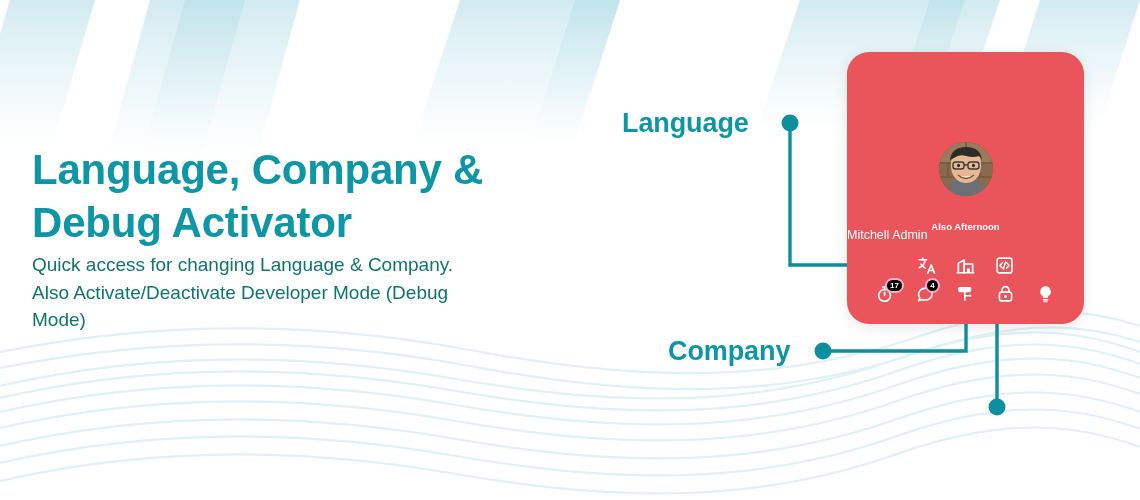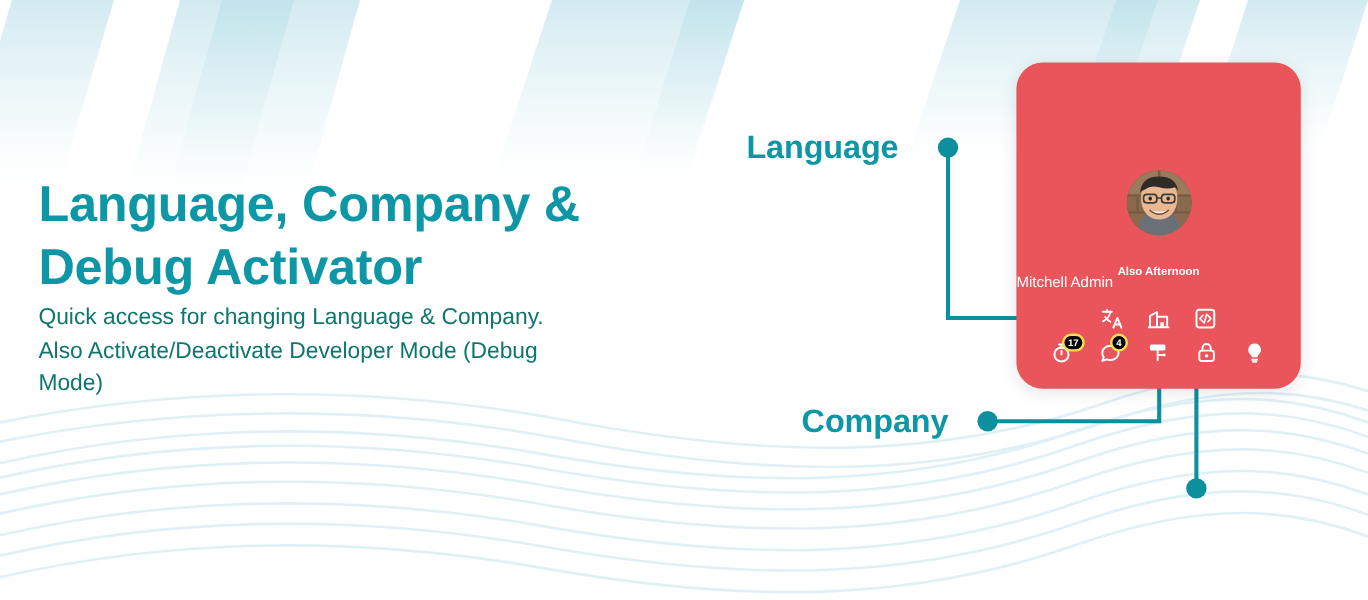--- a/index.html
+++ b/index.html
@@ -71,21 +71,21 @@
   }
   .icon-row-bot {
     position:absolute; left:0; right:0; top:232px;
     display:flex; align-items:center; justify-content:center; gap:21px;
   }
   .cicon { position:relative; width:19px; height:19px; display:block; }
   .cicon svg { display:block; width:100%; height:100%; }
   .badge {
     position:absolute; left:9px; top:-6px;
     min-width:15px; height:15px; padding:0 3px;
-    border-radius:8px; background:#000000; border:2px solid #fde047;
+    border-radius:8px; background:#000000; border:2px solid #f9a8d4;
     color:#ffffff; font-size:8px; font-weight:700;
     display:flex; align-items:center; justify-content:center;
     line-height:1;
   }
 
   
   .conn { position:absolute; inset:0; pointer-events:none; }
 </style>
 </head>
 <body>

